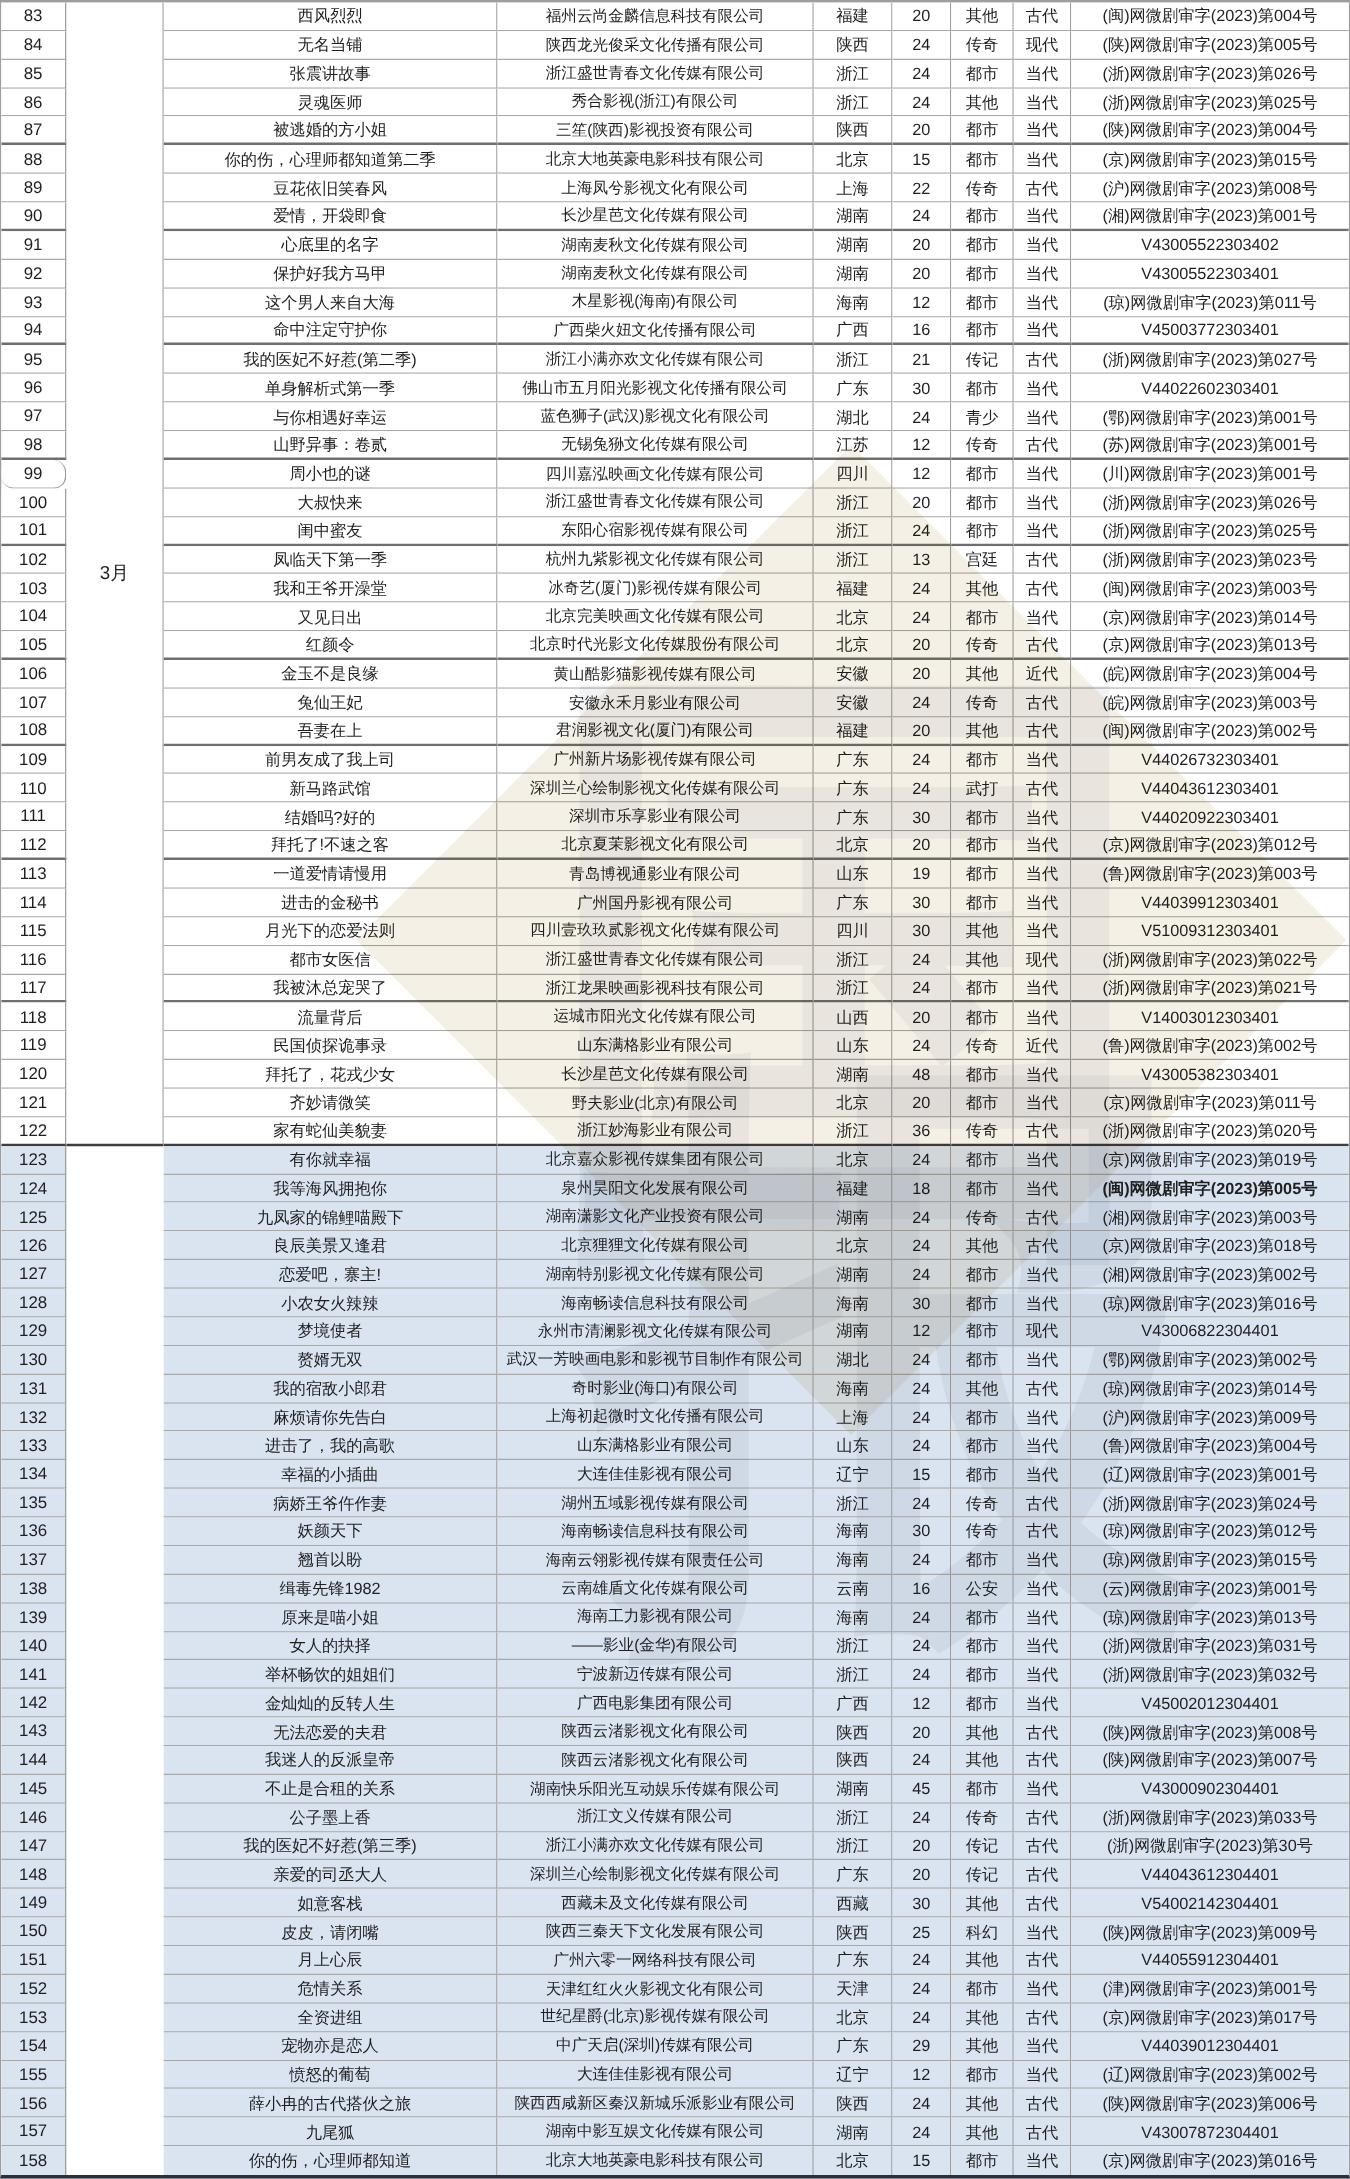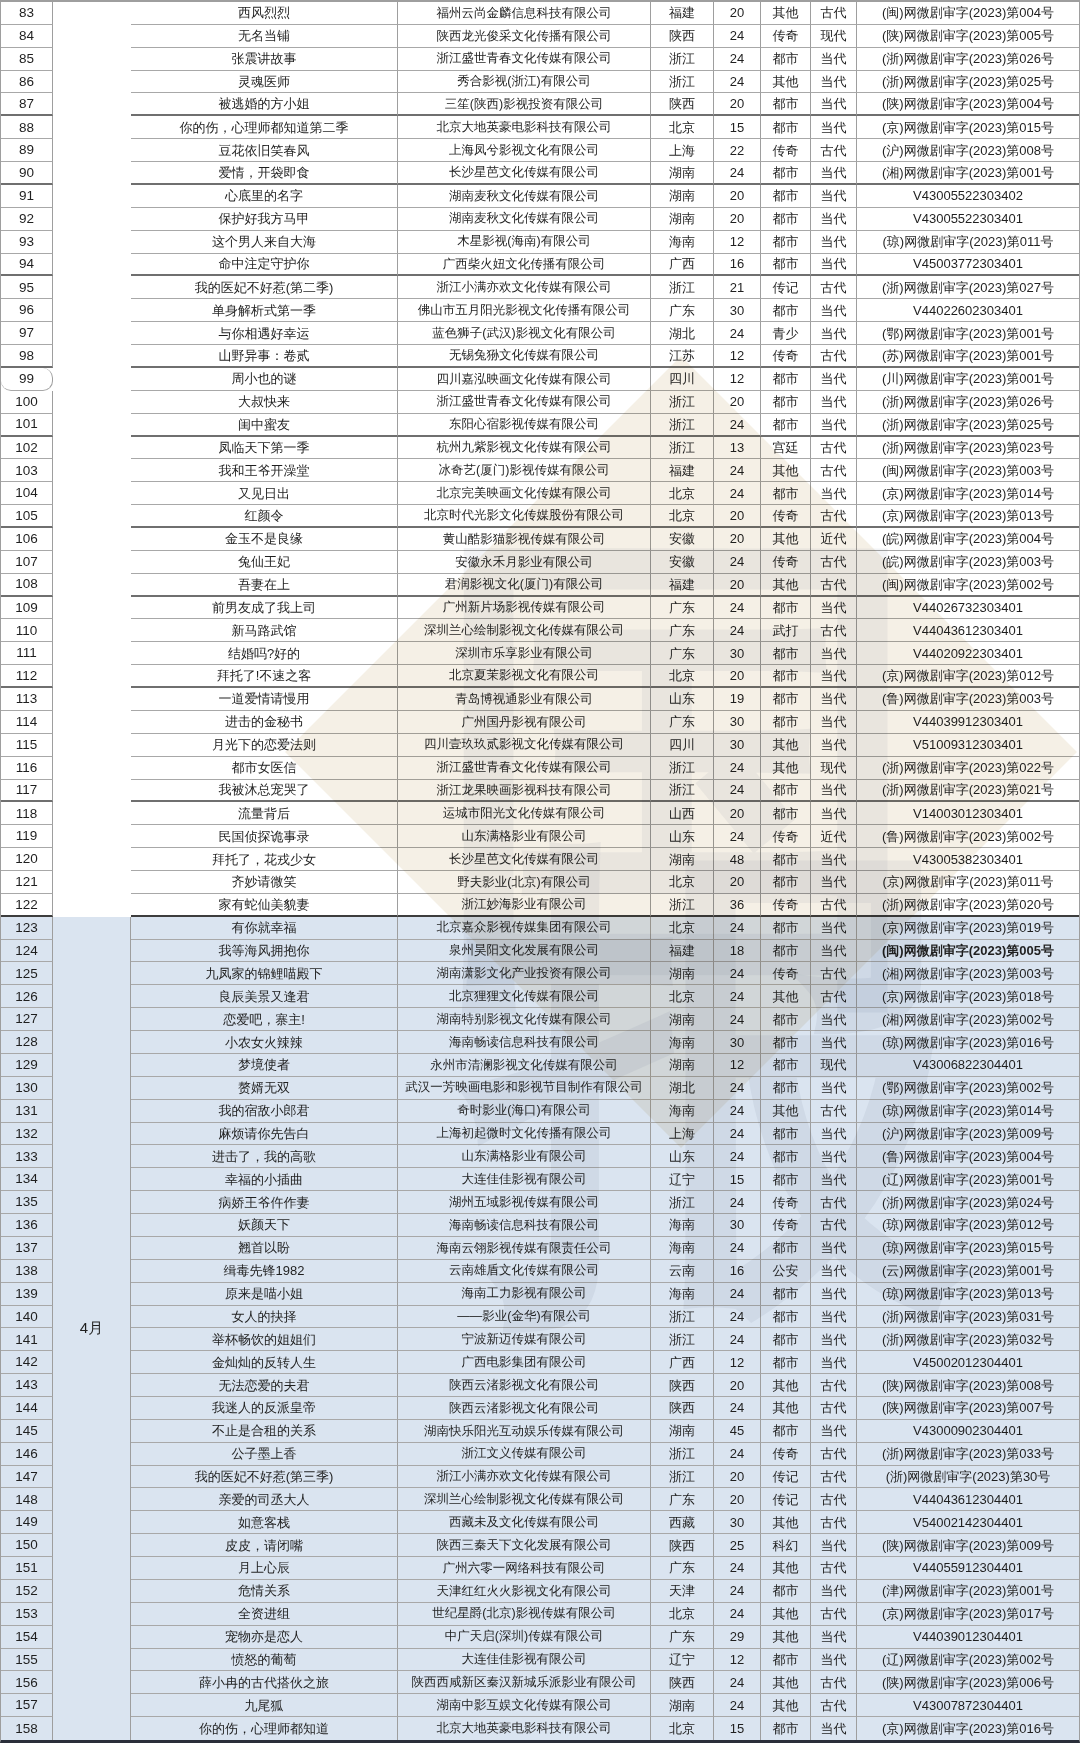--- a/index.html
+++ b/index.html
@@ -69,21 +69,21 @@
     font-family:"DejaVu Sans",sans-serif;
   }
   .wm-g1{left:430px;top:520px;}
   .wm-g2{left:470px;top:830px;}
 </style>
 </head>
 <body>
 
 <div class="shot">
   <div class="grid">
-      <div class="month-cell april" style="grid-row: 41 / 77;">4月</div>
+      <div class="month-cell march group-end" style="grid-row: 1 / 41;">3月</div>
       <div class="cell c-no march" style="grid-row: 1;">83</div>
       <div class="cell c-title march" style="grid-row: 1;">西风烈烈</div>
       <div class="cell c-company march" style="grid-row: 1;">福州云尚金麟信息科技有限公司</div>
       <div class="cell c-province march" style="grid-row: 1;">福建</div>
       <div class="cell c-episodes march" style="grid-row: 1;">20</div>
       <div class="cell c-genre march" style="grid-row: 1;">其他</div>
       <div class="cell c-era march" style="grid-row: 1;">古代</div>
       <div class="cell c-license march" style="grid-row: 1;">(闽)网微剧审字(2023)第004号</div>
       <div class="cell c-no march" style="grid-row: 2;">84</div>
       <div class="cell c-title march" style="grid-row: 2;">无名当铺</div>

